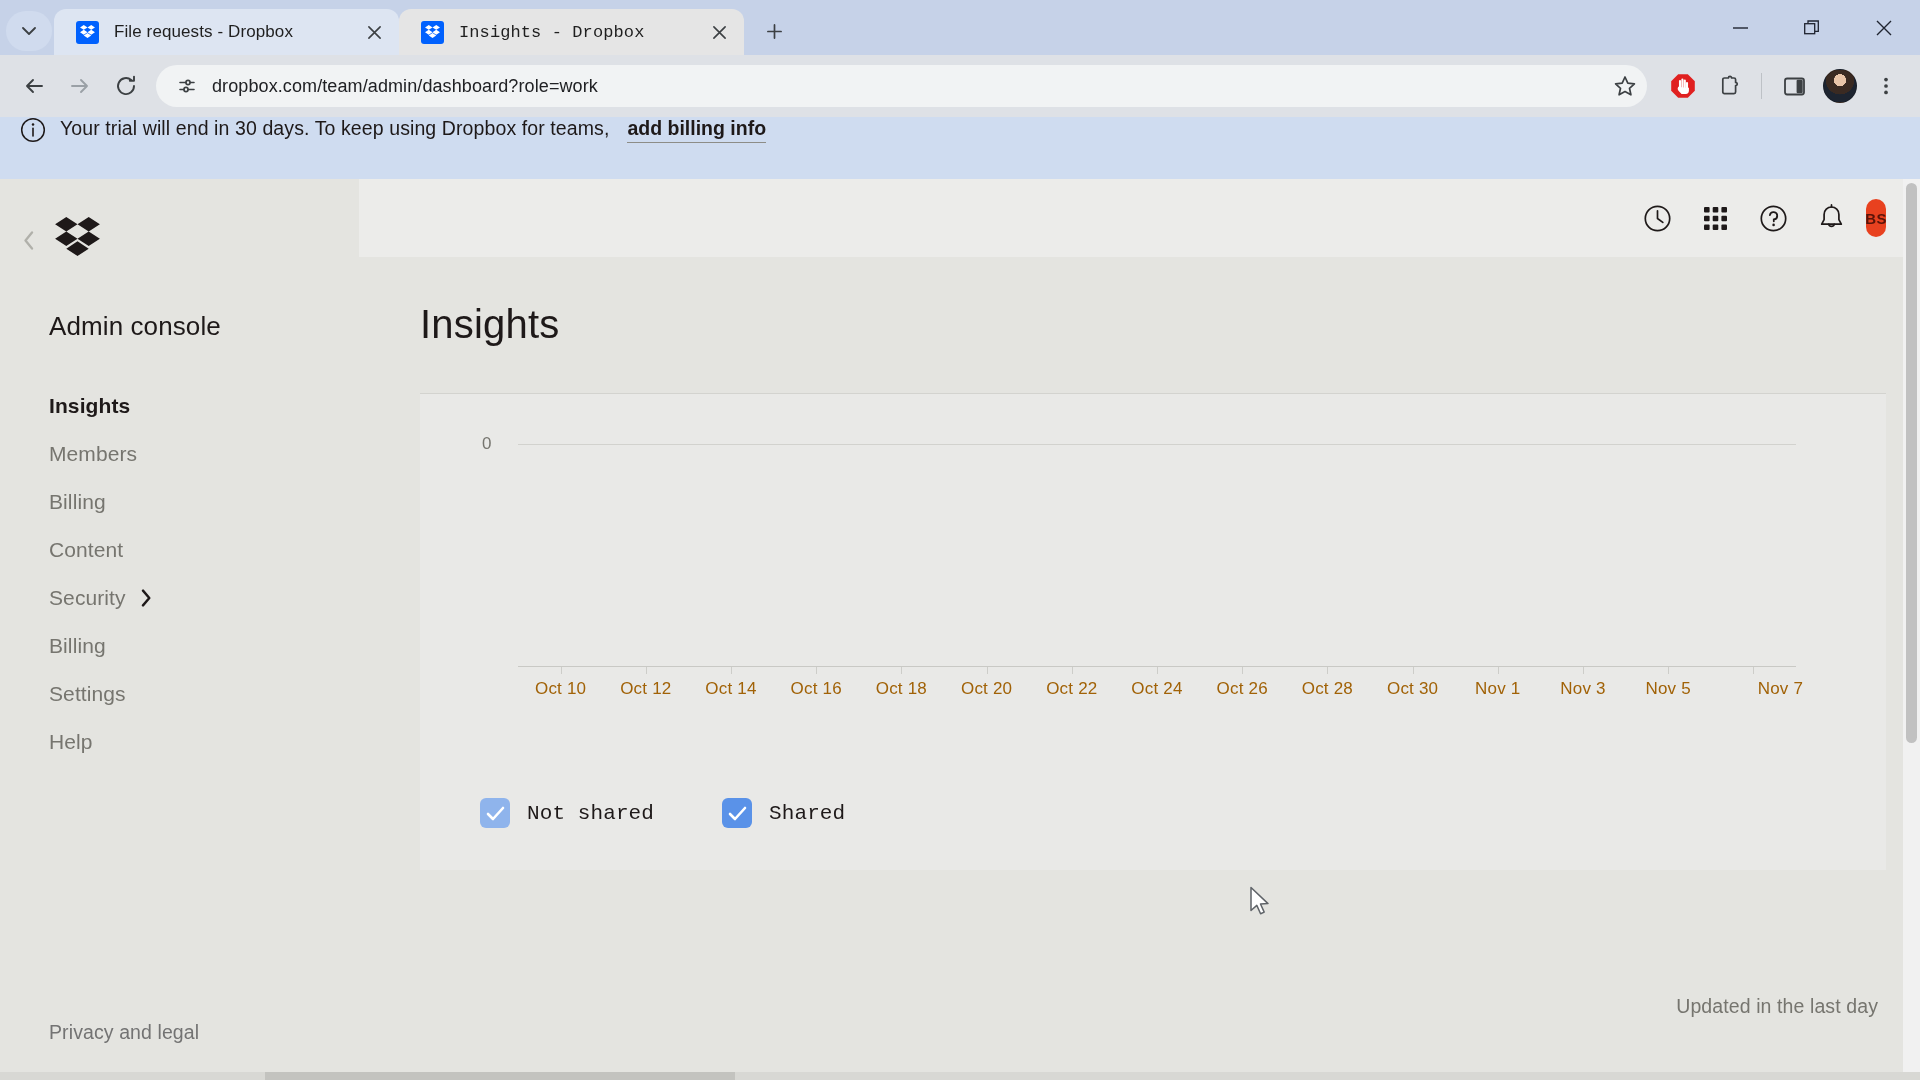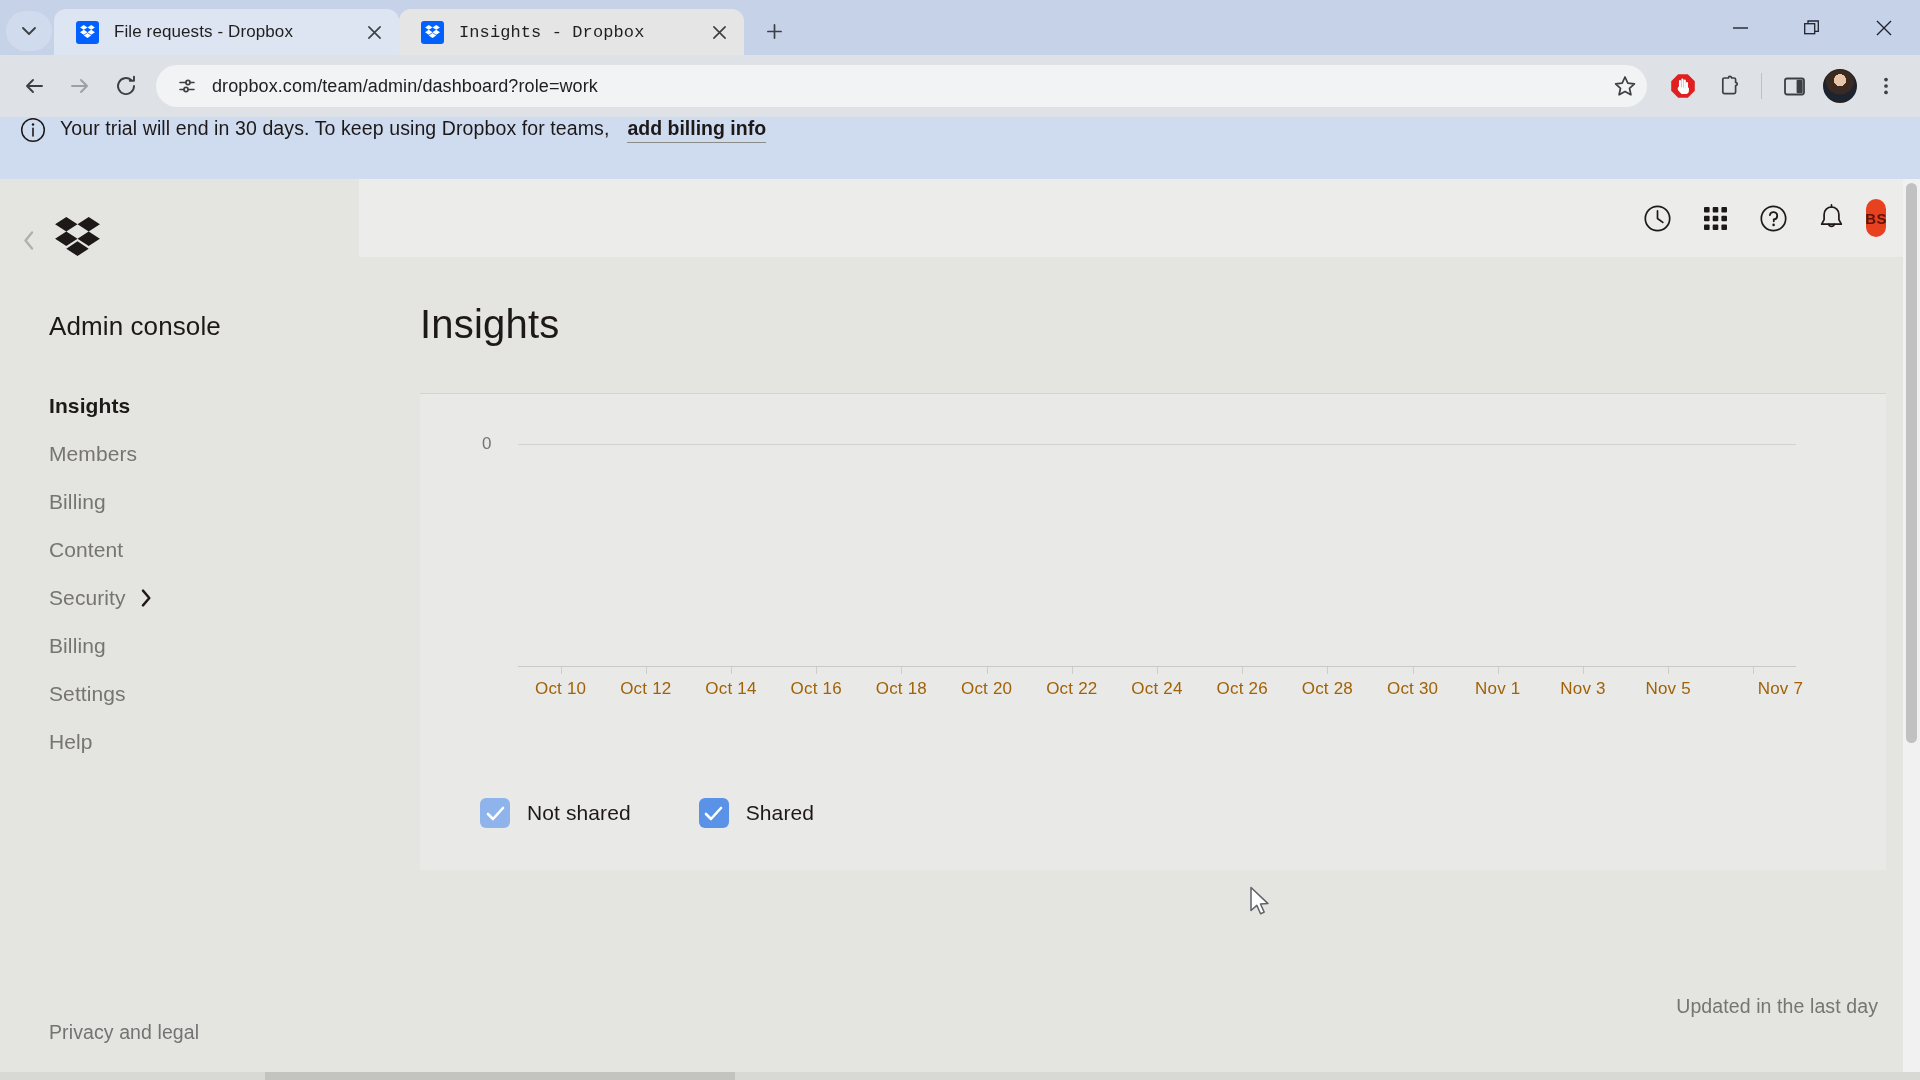--- a/index.html
+++ b/index.html
@@ -180,21 +180,21 @@
   .ticks { position: absolute; left: 98px; right: 90px; top: 273px; height: 8px; }
   .tick { position: absolute; top: 0; width: 1px; height: 7px; background: #cdcdc9; }
   .xlabels { position: absolute; left: 98px; right: 90px; top: 285px; height: 24px; }
   .xlabel {
     position: absolute; top: 0; transform: translateX(-50%);
     font-size: 17px; color: #a16207; white-space: nowrap; letter-spacing: .2px;
   }
 
   .legend {
     position: absolute; left: 60px; bottom: 42px;
-    display: flex; align-items: center; gap: 68px;
+    display: flex; align-items: center; gap: 68px; font-family: Liberation Mono, monospace;
   }
   .legend-item { display: flex; align-items: center; gap: 17px; cursor: pointer; }
   .legend-box {
     width: 30px; height: 30px; border-radius: 6px;
     display: flex; align-items: center; justify-content: center; flex: none;
   }
   .legend-label { font-size: 21px; color: #1e1919; letter-spacing: .1px; }
 
   .updated-note {
     position: absolute; right: 42px; bottom: 62px;

